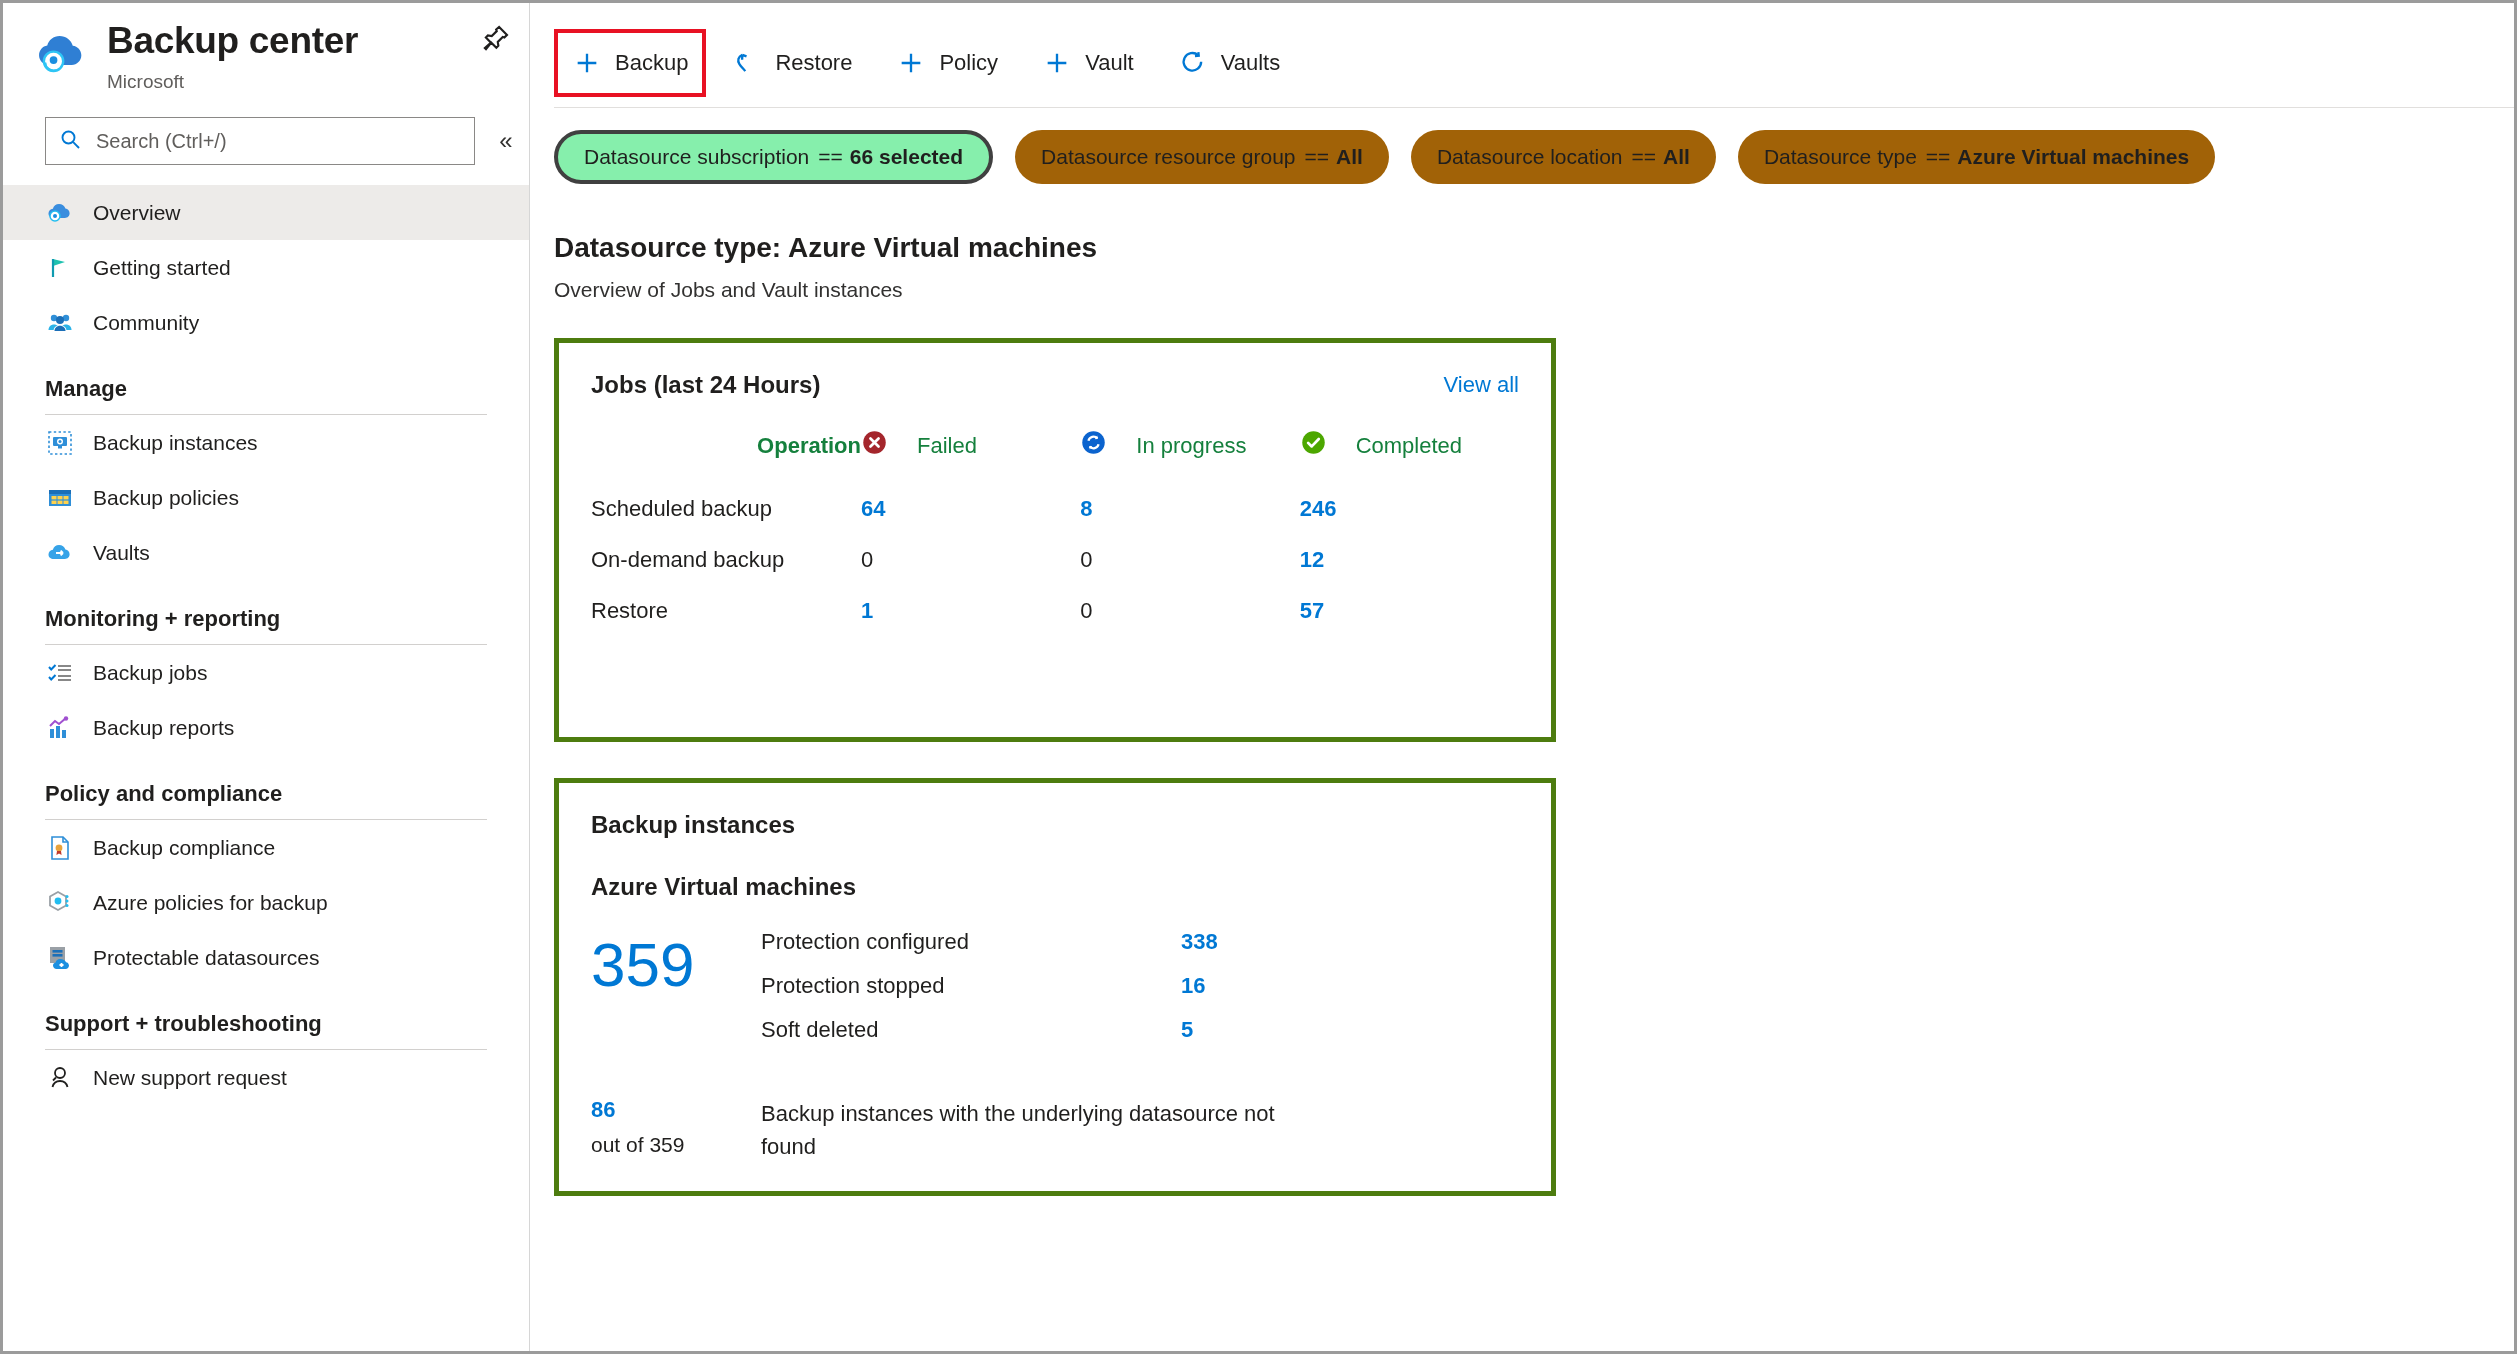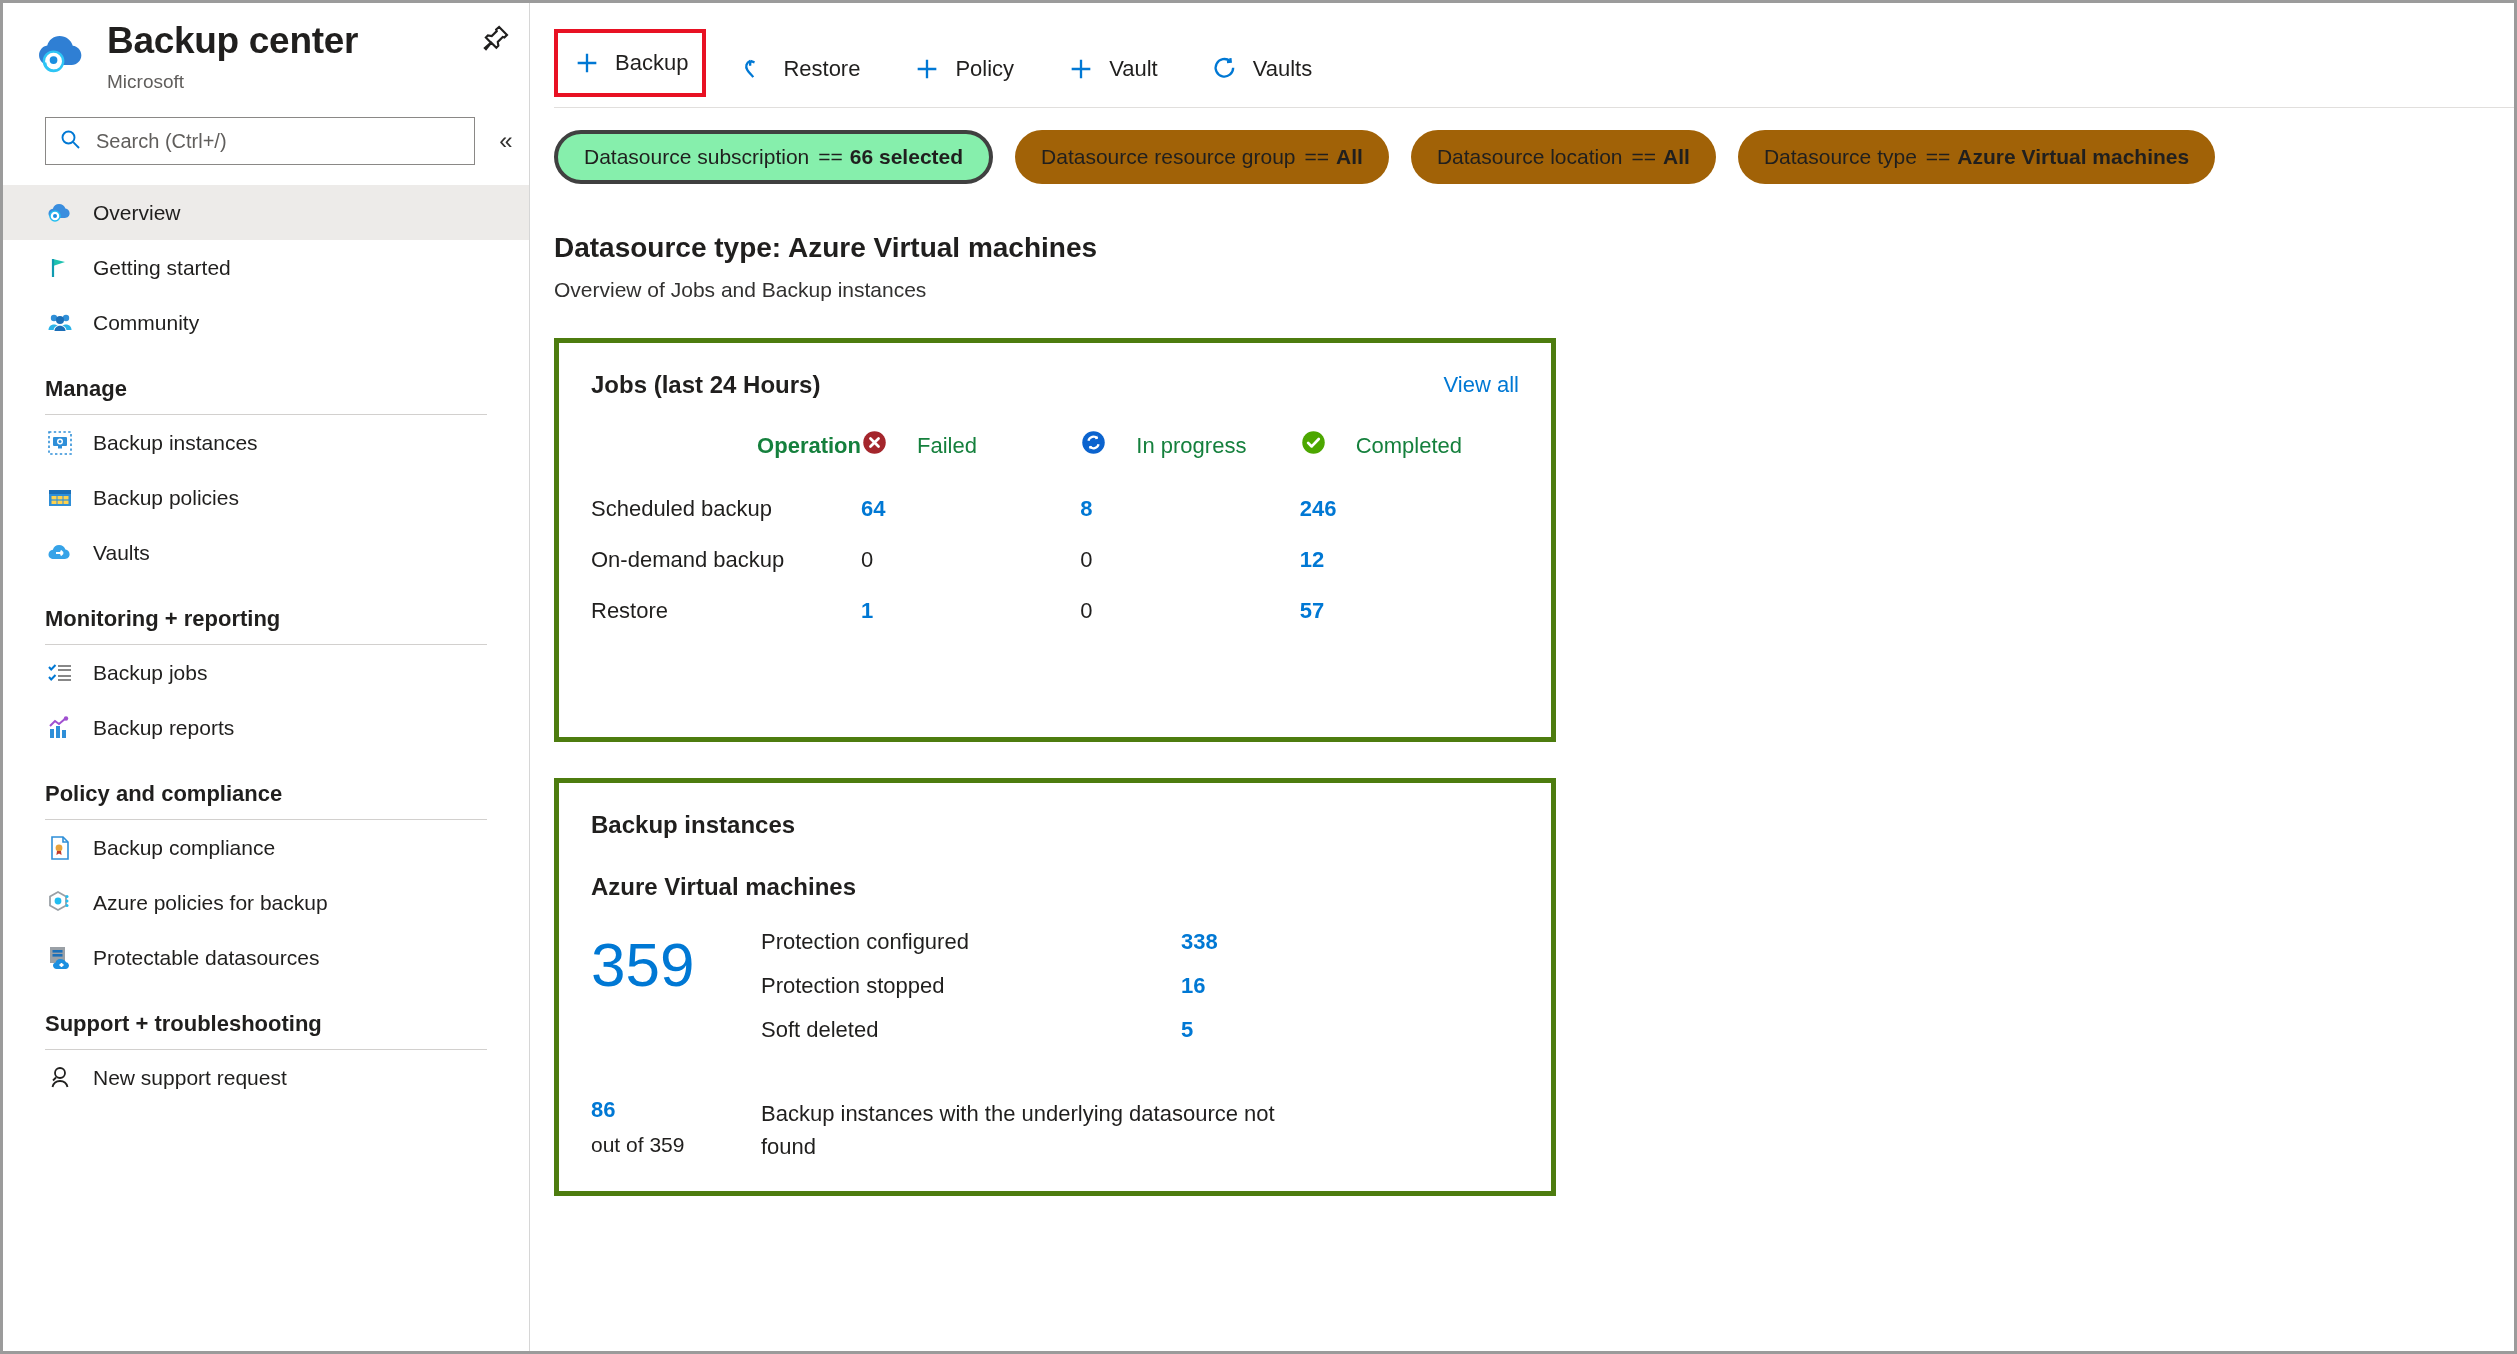--- a/index.html
+++ b/index.html
@@ -101,22 +101,22 @@
   .nav-group-rule{height:1px;background:#d2d0ce;}
   .nav-section{margin-top:6px;}
 
   
   .main{
     flex:1;min-width:0;position:relative;
     background:#fff;
     overflow:hidden;
   }
   .toolbar{
-    display:flex;align-items:flex-end;
-    gap:16px;
+    display:flex;align-items:center;
+    gap:8px;
     padding:26px 0 0 24px;
     position:relative;
   }
   .tb-btn{
     display:flex;align-items:center;gap:13px;
     height:56px;padding:0 18px;
     font-size:22px;color:#201f1e;
     cursor:pointer;white-space:nowrap;
     box-sizing:border-box;
   }
@@ -491,21 +491,21 @@
       </div>
       <div class="pill">
         <span>Datasource type</span>
         <span class="eq">==</span>
         <b>Azure Virtual machines</b>
       </div>
     </div>
 
     <div class="page-head">
       <div class="page-title">Datasource type: Azure Virtual machines</div>
-      <div class="page-sub">Overview of Jobs and Backup instances</div>
+      <div class="page-sub">Overview of Jobs and Vault instances</div>
     </div>
 
     <section class="card">
       <div class="card-head">
         <span class="card-title">Jobs (last 24 Hours)</span>
         <span class="link">View all</span>
       </div>
 
       <table class="jobs">
         <thead>

